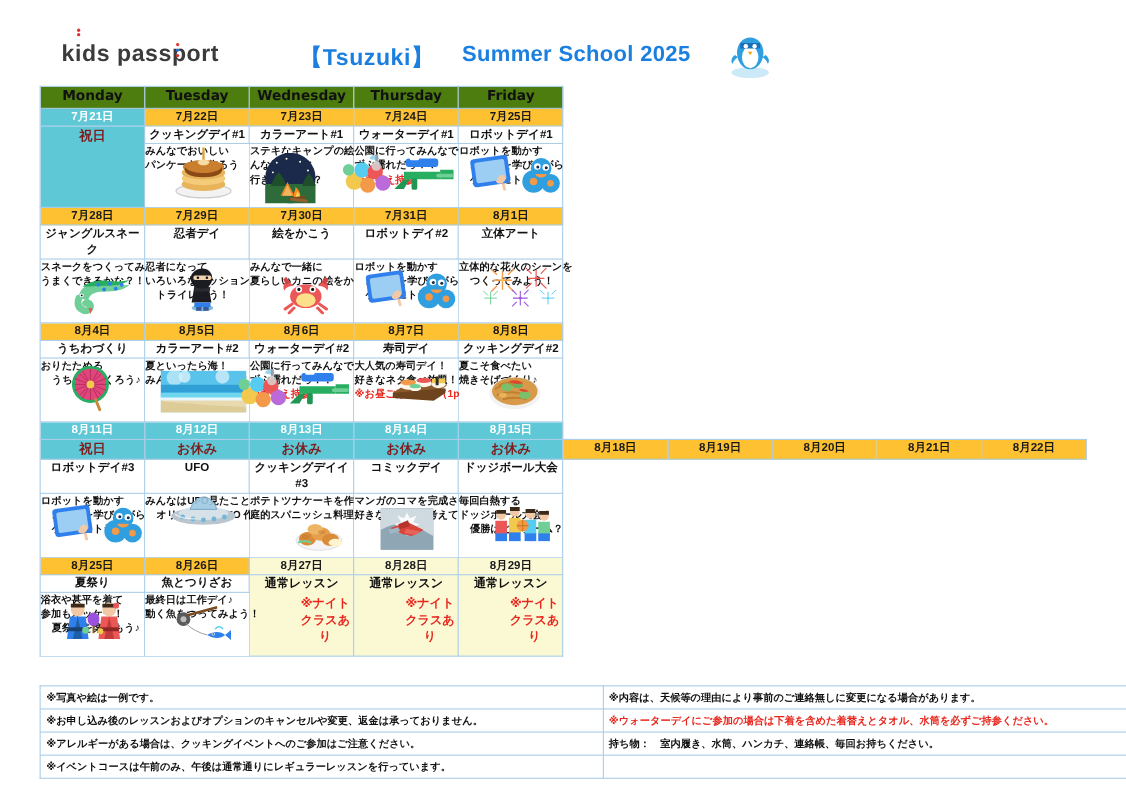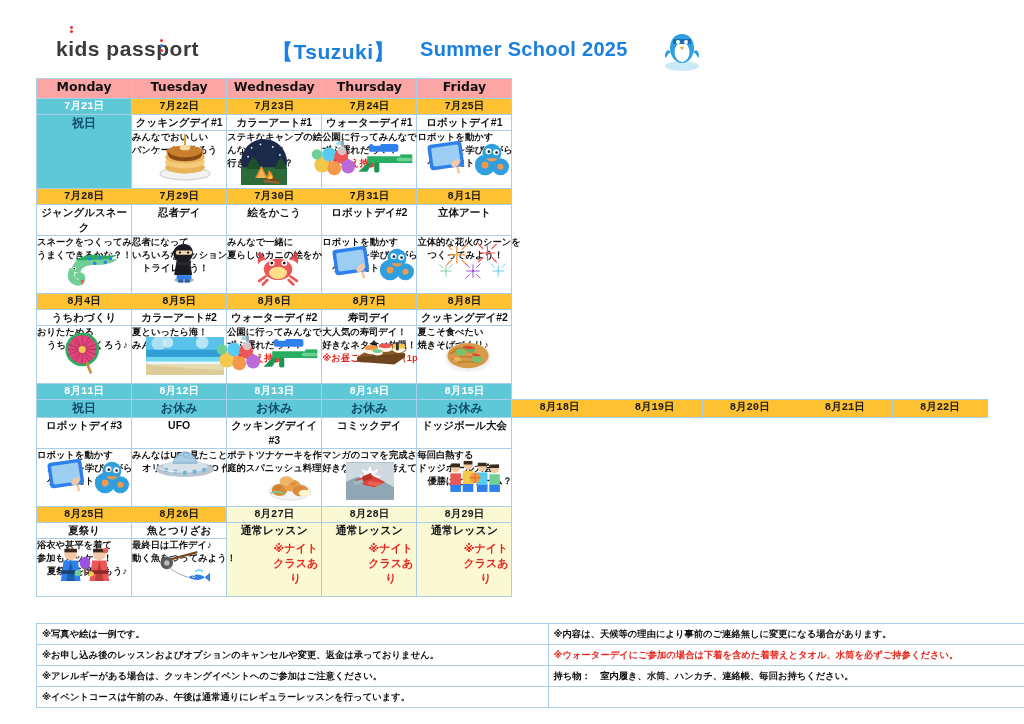--- a/index.html
+++ b/index.html
@@ -46,49 +46,48 @@
   
   .cal {
     position: absolute; left: 36px; top: 78px;
     width: 952px;
     border-collapse: collapse;
     table-layout: fixed;
   }
   .cal td, .cal th { padding: 0; border: 1px solid #aacde8; vertical-align: top; }
 
   .dow {
-    height: 20px; background: #fca5a5;
+    height: 20px; background: #4d7c0f;
     font-size: 12.5px; font-weight: 700; color: #111;
     border-bottom: 1px solid #aacde8;
     font-family: "DejaVu Sans", sans-serif;
   }
   .datebar {
     height: 15px; text-align: center;
     font-size: 10.5px; font-weight: 700; color: #1a1a1a;
     line-height: 15px;
-    font-family: Liberation Mono, monospace;
   }
   .datebar.orange { background: #fdc132; margin-left: 44px; }
   .datebar.teal   { background: #5fc8d6; color:#ffffff; }
   .datebar.cream  { background: #fbf8d4; }
 
   .titlebar {
     height: 15px; text-align: center; background: #fff;
     font-size: 10.5px; font-weight: 700; color: #111; line-height: 15px;
   }
   .body-cell {
     height: 58px; background: #fff; position: relative;
     padding: 4px 5px 3px 5px;
     font-size: 9.3px; line-height: 13px; color: #111; font-weight: 700;
   }
   .body-cell .ln { white-space: nowrap; }
   .body-cell .ind { padding-left: 10px; }
   .warn { color: #e8261c; }
   .holicell {
-    background: #5fc8d6; color: #0c4a6e;
+    background: #5fc8d6; color: #7f1d1d;
     text-align: center; font-size: 12px; font-weight: 700;
     vertical-align: middle;
   }
   
   .creamcell {
     background: #fbf8d4; text-align: center; vertical-align: middle;
     font-size: 11px; font-weight: 700; color:#111; height: 73px;
   }
   .creamcell .red { color:#e8261c; display:block; margin-top:3px;margin-left:43px; }
 

